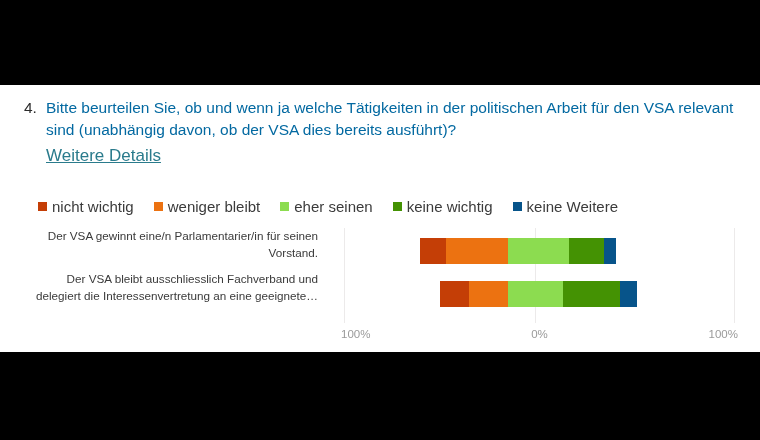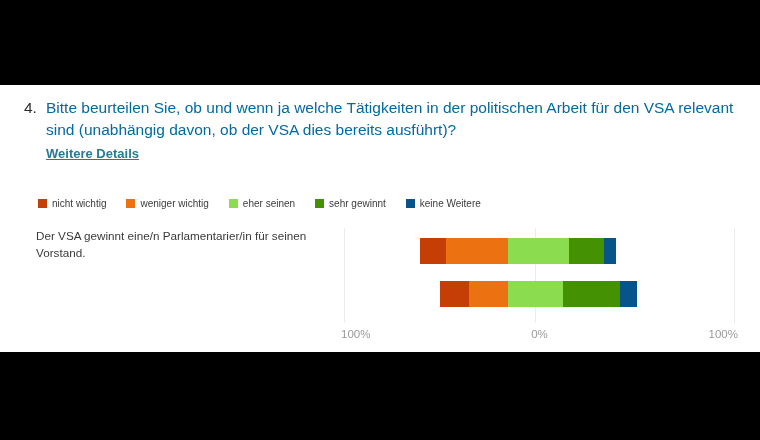--- a/index.html
+++ b/index.html
@@ -50,25 +50,24 @@
   #question-text {
     font-size: 15.5px;
     color: #0369a1;
     line-height: 1.42;
     flex: 1 1 auto;
   }
   #details-link {
     display: inline-block;
     margin-left: 22px;
     margin-top: 5px;
-    font-size: 13px;
+    font-size: 17px;
     color: #2a7b8c;
     text-decoration: underline;
     cursor: pointer;
-    font-weight: bold;
   }
 
   
   #legend {
     position: absolute;
     left: 38px; top: 113px;
     display: flex;
     align-items: center;
   }
   .legend-item {
@@ -76,21 +75,21 @@
     align-items: center;
     margin-right: 20px;
     white-space: nowrap;
   }
   .legend-swatch {
     width: 9px; height: 9px;
     margin-right: 5px;
     flex: 0 0 9px;
   }
   .legend-label {
-    font-size: 10px;
+    font-size: 15px;
     color: #3b3b3b;
   }
 
   
   #chart {
     position: absolute;
     left: 0; top: 143px;
     width: 760px; height: 110px;
   }
   #plot-area {
@@ -119,25 +118,26 @@
   .bar {
     position: absolute;
     top: 0; height: 26px;
     display: flex;
   }
   .seg { height: 26px; }
 
   
   .cat-label {
     position: absolute;
-    left: 36px;
+    left: 22px;
     width: 296px;
     font-size: 11.7px;
     color: #3a3a3a;
     line-height: 1.45;
+    text-align: right;
   }
   #cat-label-0 { top: 0px; }
   #cat-label-1 { top: 43px; }
 
   
   #axis {
     position: absolute;
     left: 344px; top: 95px;
     width: 309px; height: 20px;
   }
@@ -167,38 +167,39 @@
       <a id="details-link">Weitere Details</a>
     </div>
 
     <div id="legend">
         <div class="legend-item">
           <span class="legend-swatch" style="background: rgb(196, 62, 6);"></span>
           <span class="legend-label">nicht wichtig</span>
         </div>
         <div class="legend-item">
           <span class="legend-swatch" style="background: rgb(236, 114, 17);"></span>
-          <span class="legend-label">weniger wichtig</span>
+          <span class="legend-label">weniger bleibt</span>
         </div>
         <div class="legend-item">
           <span class="legend-swatch" style="background: rgb(140, 220, 80);"></span>
           <span class="legend-label">eher seinen</span>
         </div>
         <div class="legend-item">
           <span class="legend-swatch" style="background: rgb(68, 146, 3);"></span>
-          <span class="legend-label">sehr gewinnt</span>
+          <span class="legend-label">keine wichtig</span>
         </div>
         <div class="legend-item">
           <span class="legend-swatch" style="background: rgb(7, 84, 138);"></span>
           <span class="legend-label">keine Weitere</span>
         </div>
       </div>
 
     <div id="chart">
       <div class="cat-label" id="cat-label-0">Der VSA gewinnt eine/n Parlamentarier/in für seinen Vorstand.</div>
+      <div class="cat-label" id="cat-label-1">Der VSA bleibt ausschliesslich Fachverband und delegiert die Interessenvertretung an eine geeignete…</div>
 
       <div id="plot-area">
         <div class="gridline" id="gridline-left"></div>
         <div class="gridline" id="gridline-center"></div>
         <div class="gridline" id="gridline-right"></div>
 
         <div class="bar-row" id="bar-row-0">
           <div class="bar" style="left: 76.245px;">
               <div class="seg" title="nicht wichtig: 13%" style="width: 25.415px; background: rgb(196, 62, 6);"></div>
               <div class="seg" title="weniger wichtig: 32%" style="width: 62.56px; background: rgb(236, 114, 17);"></div>

